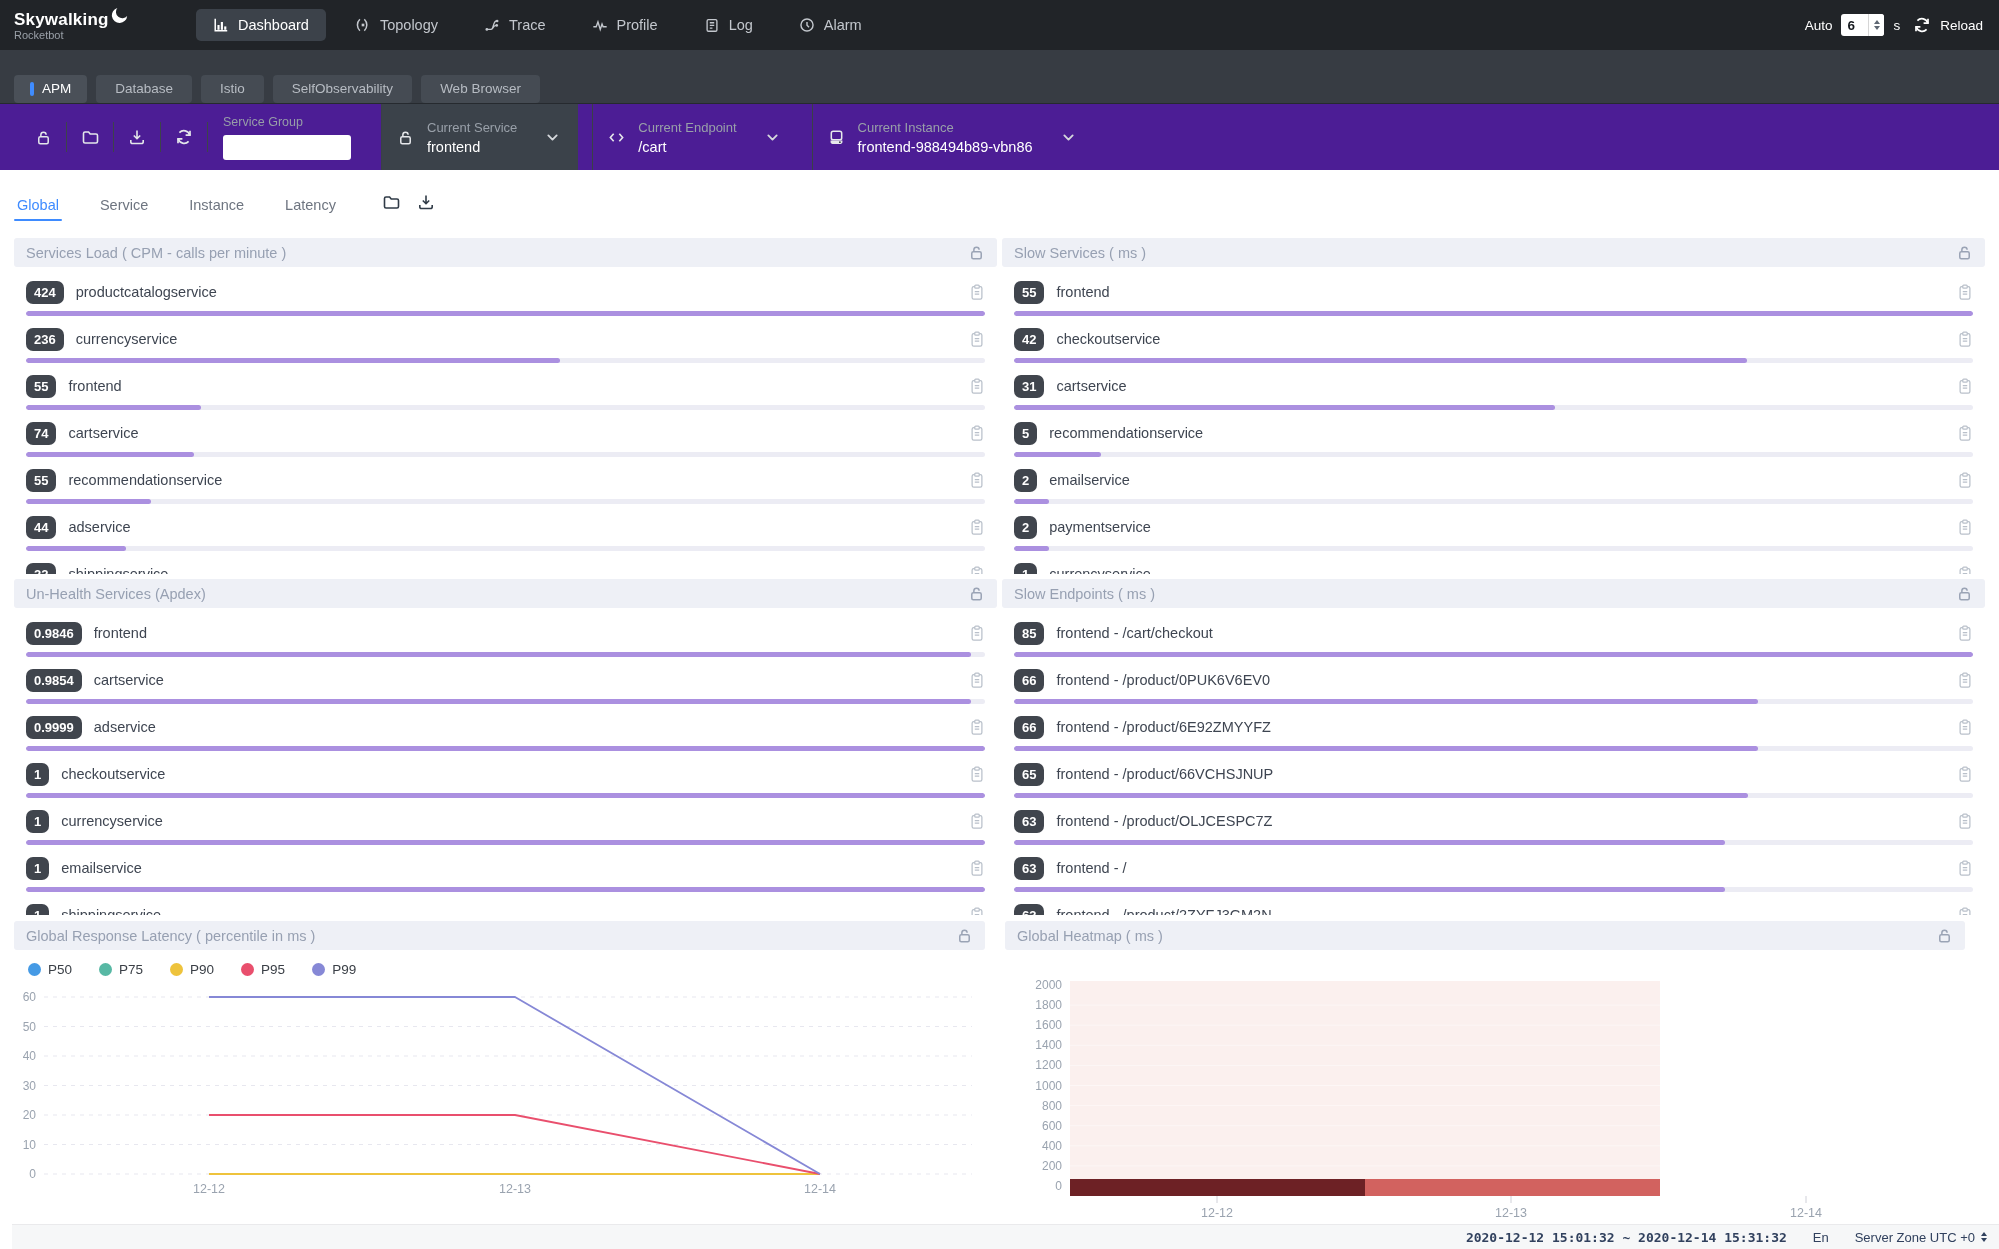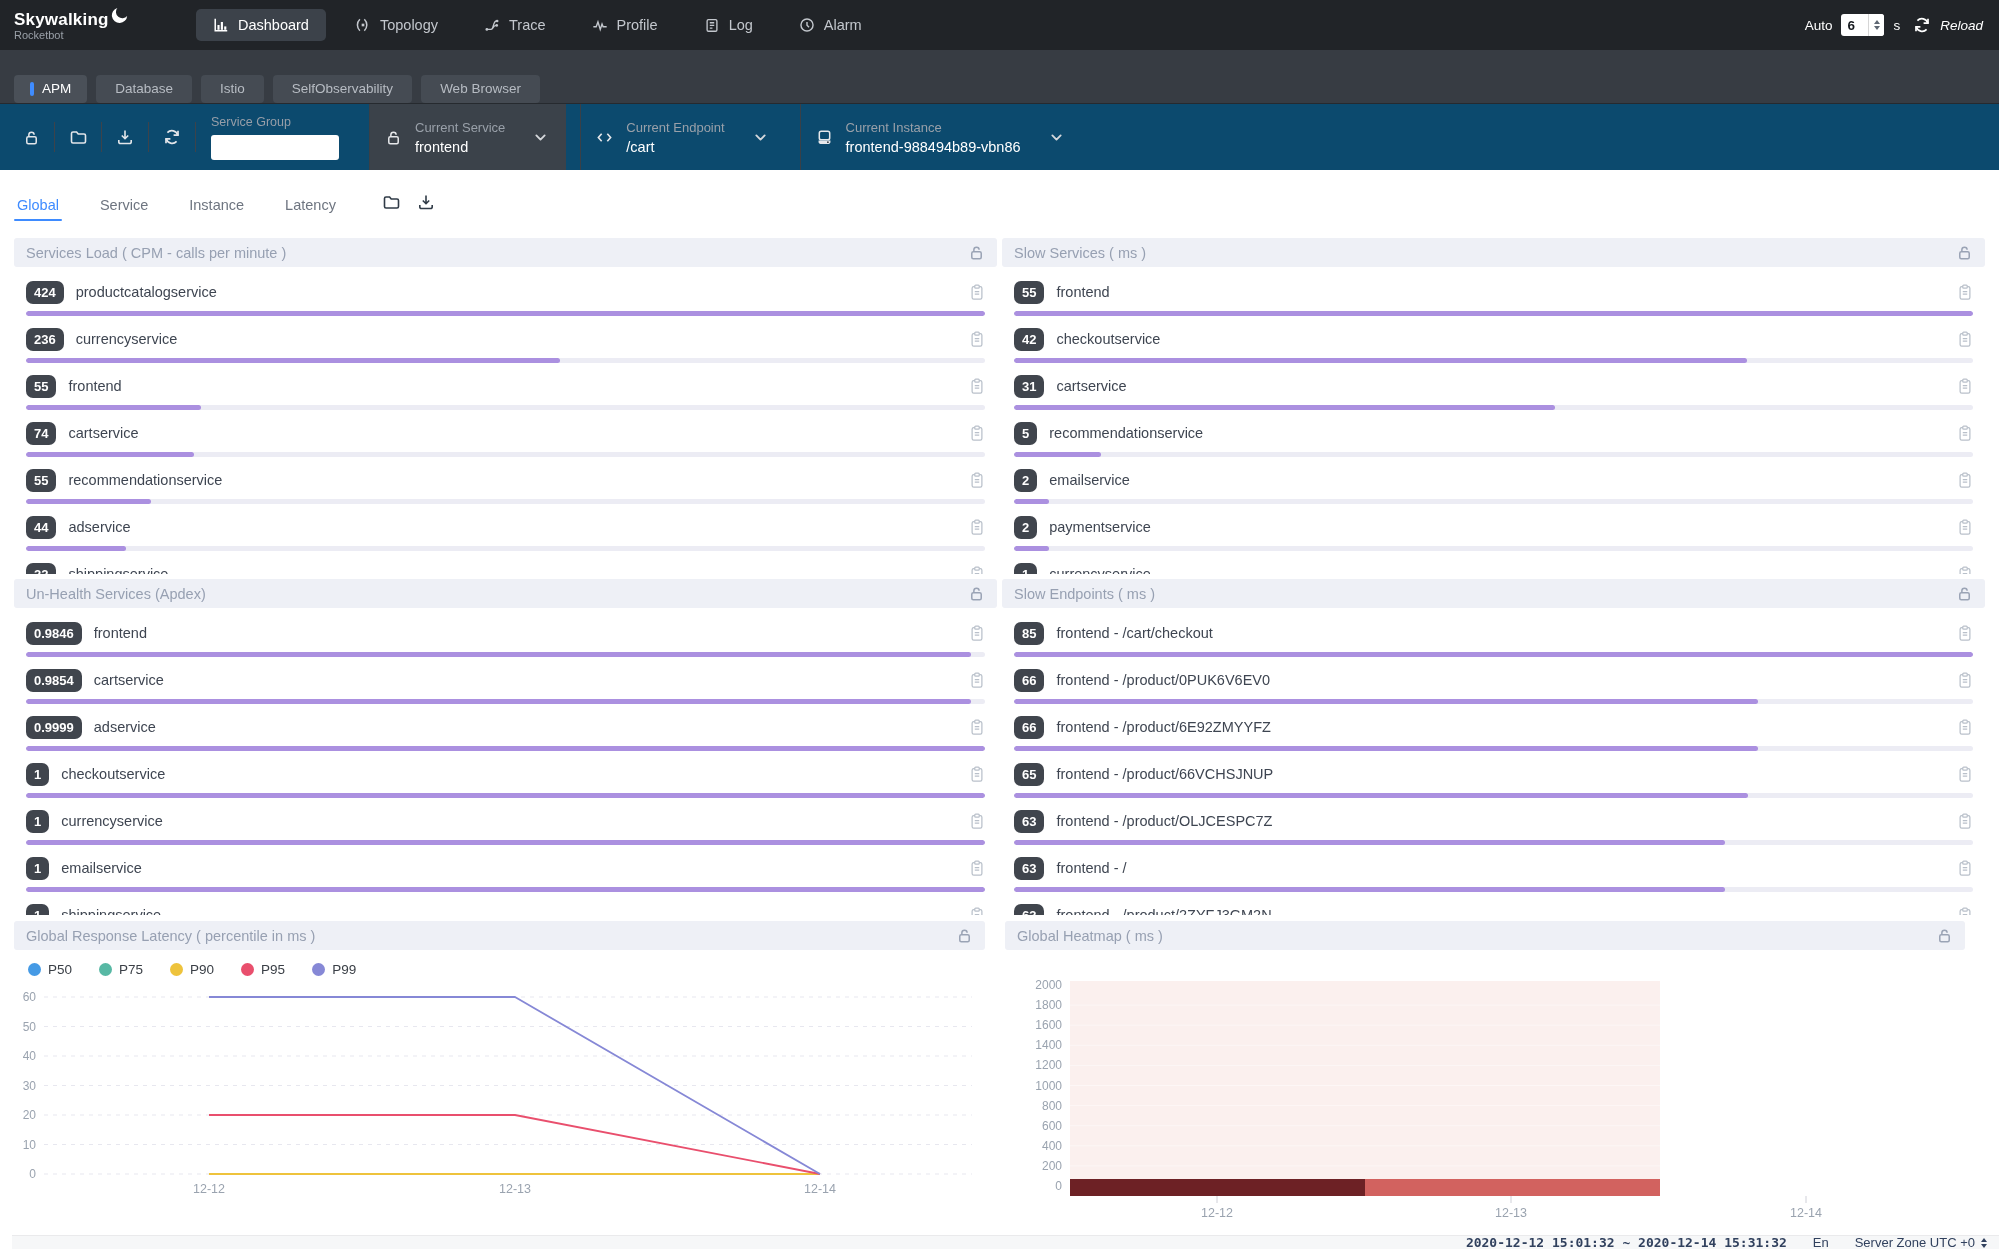--- a/index.html
+++ b/index.html
@@ -24,31 +24,31 @@
   .auto-input { display:inline-flex; align-items:center; background:#fff; border-radius:3px;
     height:22px; overflow:hidden; cursor:text; }
   .auto-value { width:27px; padding-left:6px; color:#15191e; font-size:13.5px; font-weight:700; }
   .spinner { width:16px; height:100%; border-left:1px solid #d6d6d6; display:flex; flex-direction:column;
     align-items:center; justify-content:center; gap:2px; background:#fff; cursor:pointer; }
   .tri-up { width:0; height:0; border-left:3.5px solid transparent; border-right:3.5px solid transparent;
     border-bottom:4.5px solid #5d6672; }
   .tri-dn { width:0; height:0; border-left:3.5px solid transparent; border-right:3.5px solid transparent;
     border-top:4.5px solid #5d6672; }
   .reload-icon { display:flex; color:#fff; cursor:pointer; margin-left:4px; }
-  .reload-label { cursor:pointer;font-style:italic; }
+  .reload-label { cursor:pointer; }
 
   
   .grouptabs { height:53px; background:#373c43; display:flex; align-items:center; gap:9px; padding-left:14px; }
   .gpill { height:28px; line-height:28px; padding:0 19px; border-radius:4px; background:#454b53;
     color:#b7bcc3; font-size:13.5px; cursor:pointer;margin-top:24px; }
   .gpill.active { background:#4a5058; color:#fff; display:inline-flex; align-items:center; gap:8px; padding:0 16px; }
   .gbar { width:4px; height:14px; border-radius:2px; }
 
   
-  .toolbar { height:67px; background:#0c4a6e; border-top:1px solid #262a2f; display:flex; align-items:stretch; }
+  .toolbar { height:67px; background:#4c1d95; border-top:1px solid #262a2f; display:flex; align-items:stretch;padding-left:12px; }
   .tool-icons { display:flex; align-items:center; padding-left:8px; }
   .tbtn { width:47px; height:30px; display:flex; align-items:center; justify-content:center;
     color:#e3e6ea; border:none; background:none; border-right:1px solid #3d434b; cursor:pointer; }
   .service-group { display:flex; flex-direction:column; justify-content:center; padding:0 16px 0 15px; }
   .sg-label { font-size:12.5px; color:#979ea8; margin-bottom:6px; }
   .sg-input { width:128px; height:25px; border-radius:3px; border:none; background:#fff;
     font-size:13px; padding:0 6px; outline:none; }
   .selectors { display:flex; align-items:stretch; }
   .selector { display:flex; align-items:center; padding:0 18px 0 15px; border-left:1px solid #3a4047; cursor:pointer;margin-left:14px; }
   .selector.active { background:#3b424a; }
@@ -86,21 +86,21 @@
 
   
   .charts-row { margin-top:6px; display:grid; grid-template-columns:971px 960px; gap:20px; }
   .legend { display:flex; gap:27px; margin:12px 0 0 14px; align-items:center; }
   .legend-item { display:flex; gap:7px; align-items:center; font-size:13.5px; color:#3a3f46; cursor:pointer; }
   .legend-dot { width:13px; height:13px; border-radius:50%; }
   svg.chart { display:block; }
   svg text { font-family:"Liberation Sans","DejaVu Sans",sans-serif; }
 
   
-  footer { position:absolute; left:12px; right:0; bottom:0; height:14px; background:#f6f7f8;
+  footer { position:absolute; left:12px; right:0; bottom:0; height:25px; background:#f6f7f8;
     border-top:1px solid #eaeaec; display:flex; align-items:center; justify-content:flex-end;
     gap:26px; padding-right:12px; color:#31415e; }
   .time-range { font-family:"DejaVu Sans Mono","Liberation Mono",monospace; font-size:13px; font-weight:700; cursor:pointer; }
   .lang { font-size:13px; cursor:pointer; }
   .zone { display:flex; align-items:center; gap:6px; font-size:13px; }
   .zone-spin { display:flex; flex-direction:column; gap:2px; align-items:center; cursor:pointer; }
   .zone-spin .tri-up { border-bottom-color:#31415e; }
   .zone-spin .tri-dn { border-top-color:#31415e; }
 </style>
 </head>

